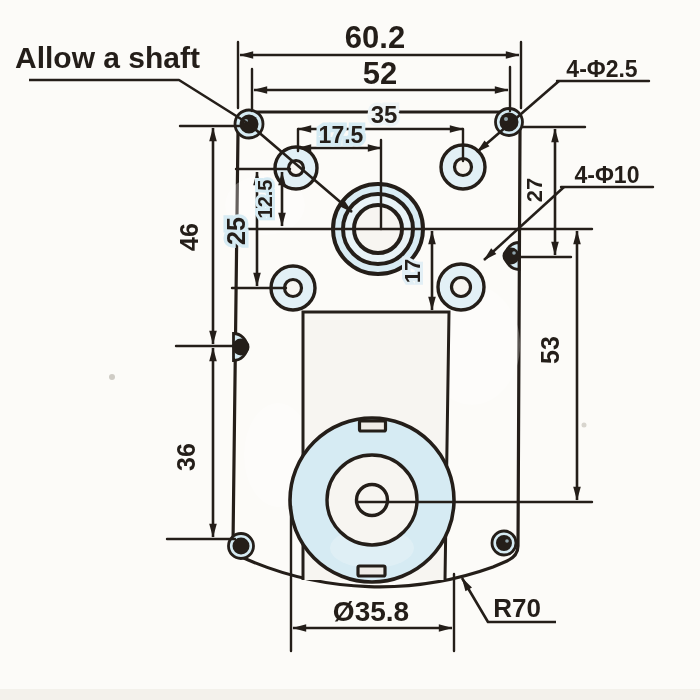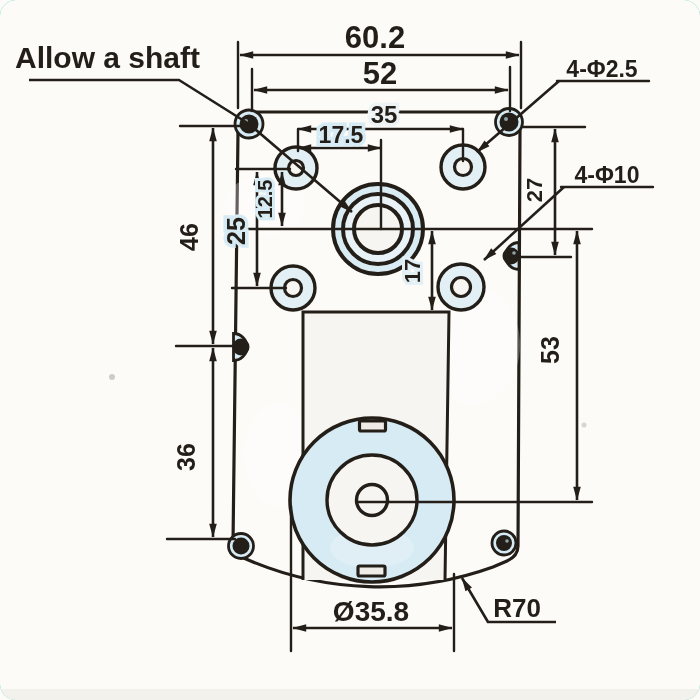--- a/index.html
+++ b/index.html
@@ -1,17 +1,17 @@
 <!DOCTYPE html>
 <html><head>
 <meta charset="utf-8">
 <style>
   html,body{margin:0;padding:0;background:#fcfbf8;}
   .stage{position:relative;width:700px;height:700px;background:#14b8a6;overflow:hidden;
-         font-family:"Liberation Sans", sans-serif;border-radius:16px;}
+         font-family:"Liberation Sans", sans-serif;}
   svg{display:block}
   text{fill:#241e19;font-family:"Liberation Sans", sans-serif;font-weight:bold;}
   .ln{stroke:#241e19;stroke-width:2.4;fill:none;stroke-linecap:round;}
   .dim{stroke:#241e19;stroke-width:2.6;fill:none;
        marker-start:url(#arr);marker-end:url(#arr);}
   .ldr{stroke:#241e19;stroke-width:2.6;fill:none;marker-end:url(#arr);stroke-linejoin:round;}
   .body-line{stroke:#241e19;stroke-width:3.2;fill:none;}
 </style>
 </head>
 <body>

